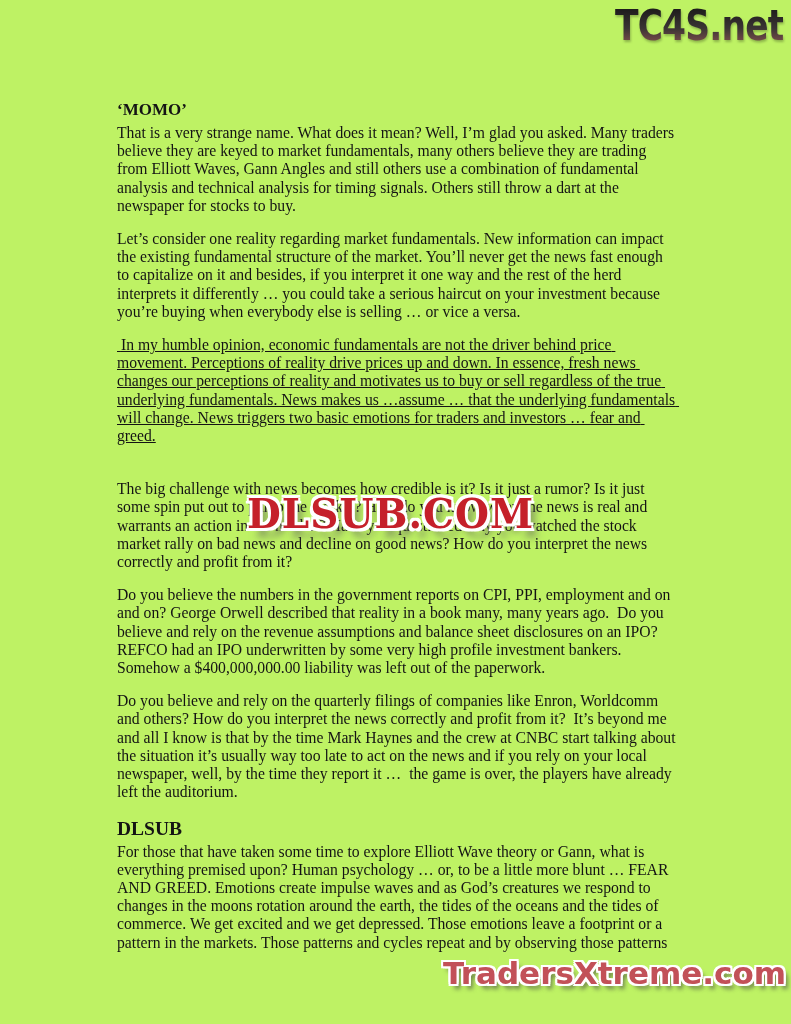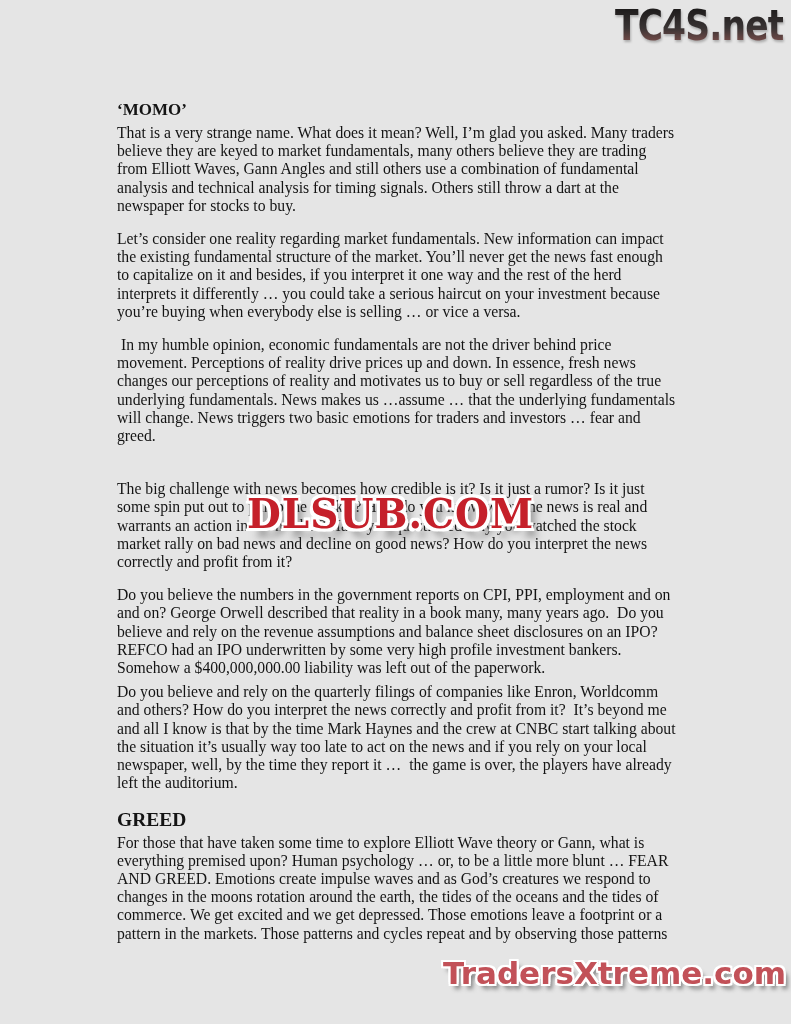--- a/index.html
+++ b/index.html
@@ -4,43 +4,43 @@
 <style>
   html, body {
     margin: 0;
     padding: 0;
     background: #ffffff;
   }
   .page {
     position: relative;
     width: 791px;
     height: 1024px;
-    background: #e5e5e5;
+    background: #bef264;
     overflow: hidden;
     font-family: "Liberation Serif", serif;
     color: #141414;
   }
 
   
   .content {
     position: absolute;
     left: 117px;
     top: 92px;
     width: 561px;
     font-size: 15.7px;
     line-height: 18.2px;
     text-align: left;
   }
   .content p {
     margin: 0 0 15px 0;
     white-space: pre-wrap;
   }
-  .content p.gap-large { margin-bottom: 35px; }
+  .content p.gap-large { margin-bottom: 35px; text-decoration: underline; }
   .content p.gap-small { }
-  .content p.gap-med   { margin-bottom: 6px; font-family: Liberation Serif, serif; }
+  .content p.gap-med   { margin-bottom: 15px; font-family: Liberation Serif, serif; }
   h2.doc-heading {
     font-size: 17px;
     line-height: 20px;
     margin: 8px 0 4px 0;
     font-weight: bold;
   }
   h2.doc-heading-2 {
     font-size: 19.5px;
     line-height: 23px;
     margin: 2px 0 3px 0;
@@ -131,21 +131,21 @@
     <p>Let’s consider one reality regarding market fundamentals. New information can impact the existing fundamental structure of the market. You’ll never get the news fast enough to capitalize on it and besides, if you interpret it one way and the rest of the herd interprets it differently … you could take a serious haircut on your investment because you’re buying when everybody else is selling … or vice a versa.</p>
 
     <p class="gap-large"> In my humble opinion, economic fundamentals are not the driver behind price movement. Perceptions of reality drive prices up and down. In essence, fresh news changes our perceptions of reality and motivates us to buy or sell regardless of the true underlying fundamentals. News makes us …assume … that the underlying fundamentals will change. News triggers two basic emotions for traders and investors … fear and greed.</p>
 
     <p class="gap-small">The big challenge with news becomes how credible is it? Is it just a rumor? Is it just some spin put out to pump the market? How do you know when the news is real and warrants an action in the market? Have you questioned why you watched the stock market rally on bad news and decline on good news? How do you interpret the news correctly and profit from it?</p>
 
     <p class="gap-med">Do you believe the numbers in the government reports on CPI, PPI, employment and on and on? George Orwell described that reality in a book many, many years ago.  Do you believe and rely on the revenue assumptions and balance sheet disclosures on an IPO? REFCO had an IPO underwritten by some very high profile investment bankers. Somehow a $400,000,000.00 liability was left out of the paperwork.</p>
 
     <p>Do you believe and rely on the quarterly filings of companies like Enron, Worldcomm and others? How do you interpret the news correctly and profit from it?  It’s beyond me and all I know is that by the time Mark Haynes and the crew at CNBC start talking about the situation it’s usually way too late to act on the news and if you rely on your local newspaper, well, by the time they report it …  the game is over, the players have already left the auditorium.</p>
 
-    <h2 class="doc-heading-2">GREED</h2>
+    <h2 class="doc-heading-2">DLSUB</h2>
 
     <p>For those that have taken some time to explore Elliott Wave theory or Gann, what is everything premised upon? Human psychology … or, to be a little more blunt … FEAR AND GREED. Emotions create impulse waves and as God’s creatures we respond to changes in the moons rotation around the earth, the tides of the oceans and the tides of commerce. We get excited and we get depressed. Those emotions leave a footprint or a pattern in the markets. Those patterns and cycles repeat and by observing those patterns</p>
 
   </div>
 
   <div class="wm-center">DLSUB.COM</div>
 
   <div class="wm-bottom">TradersXtreme.com</div>
 
 </div>

